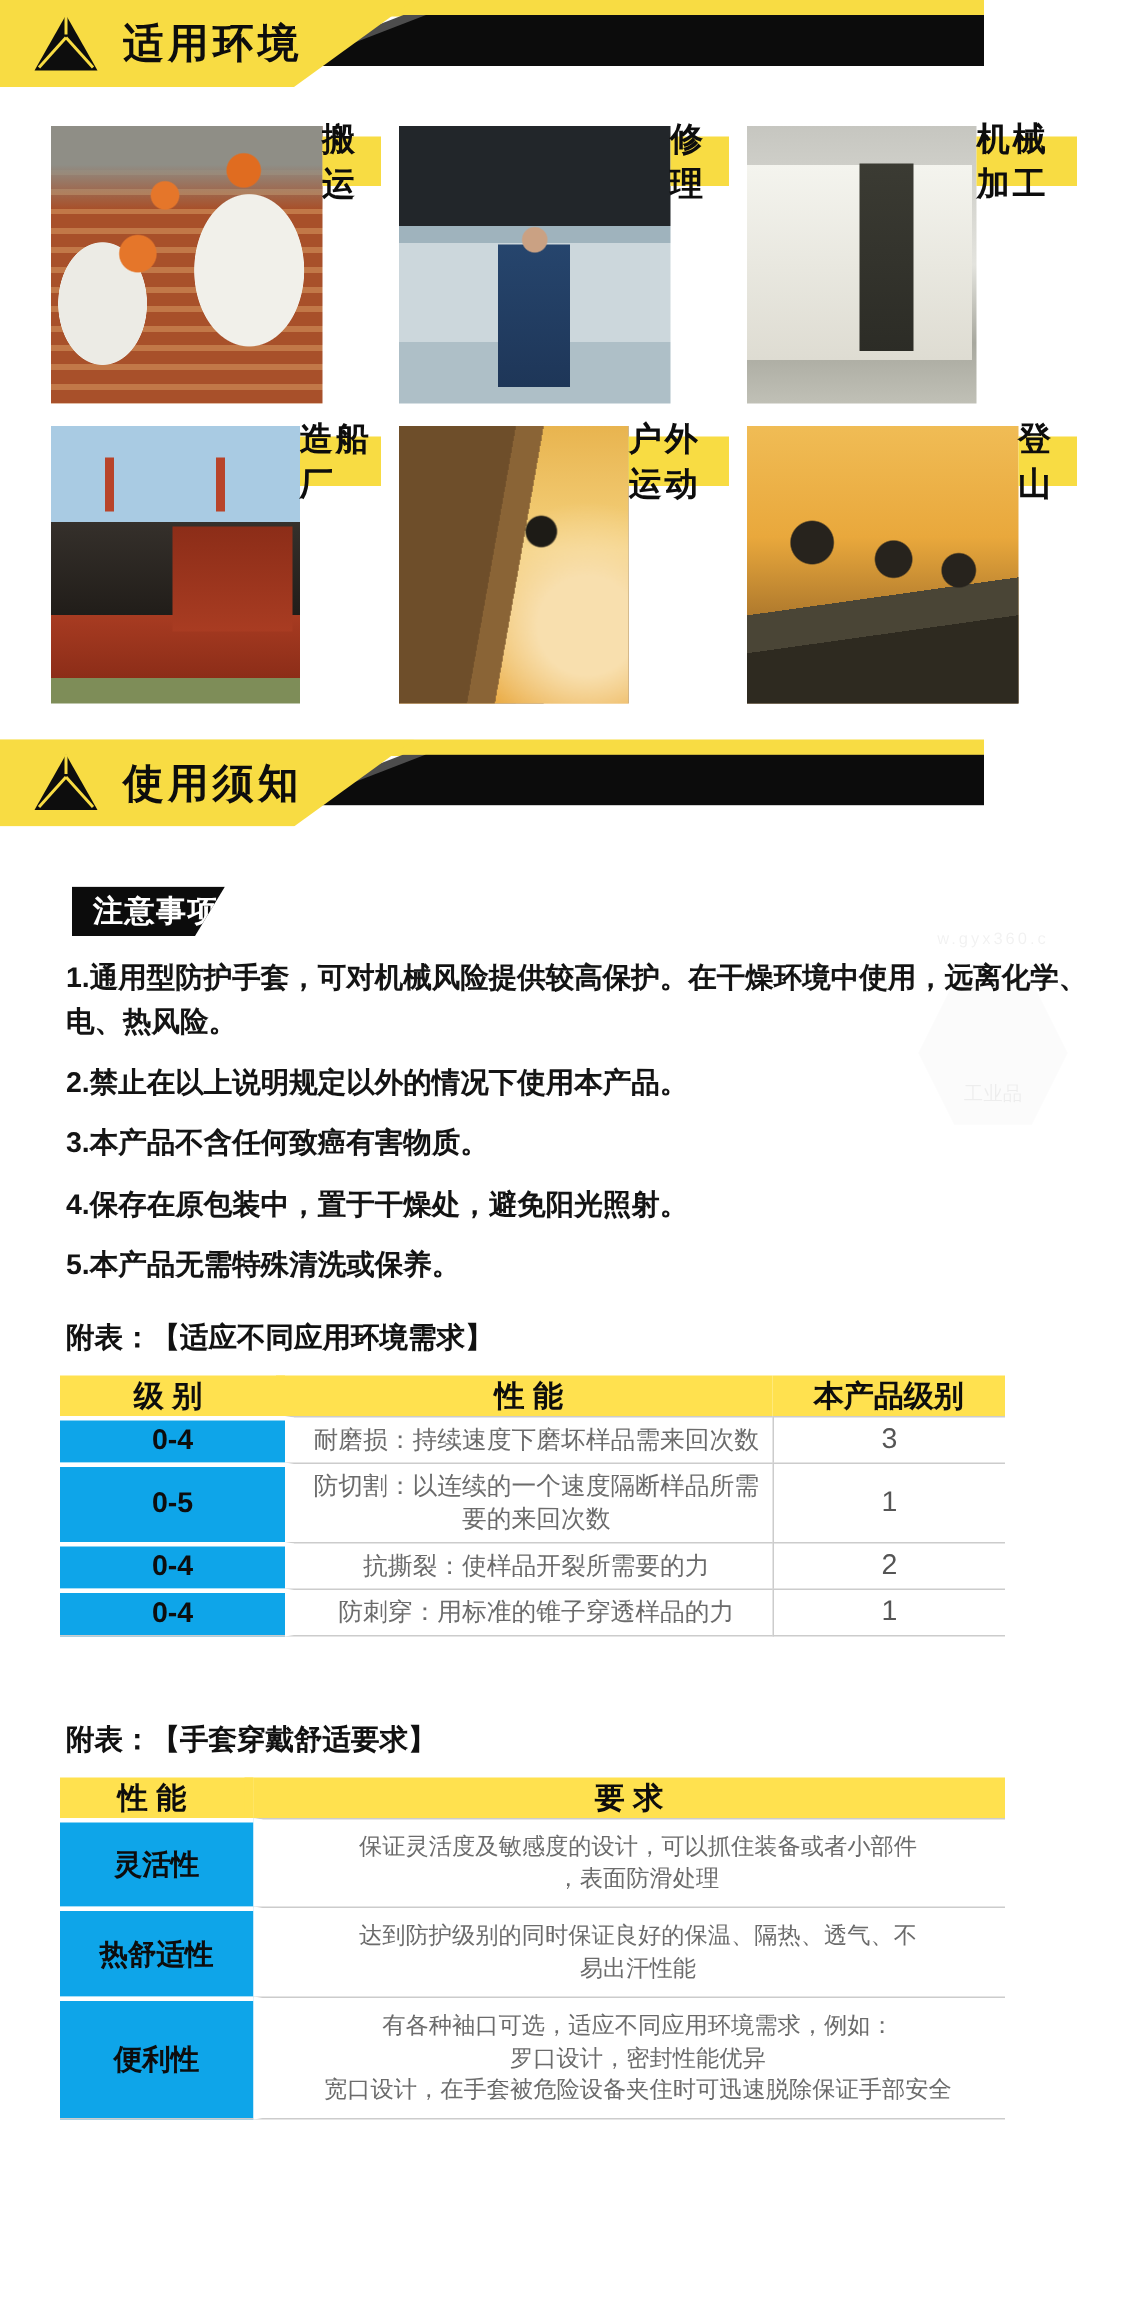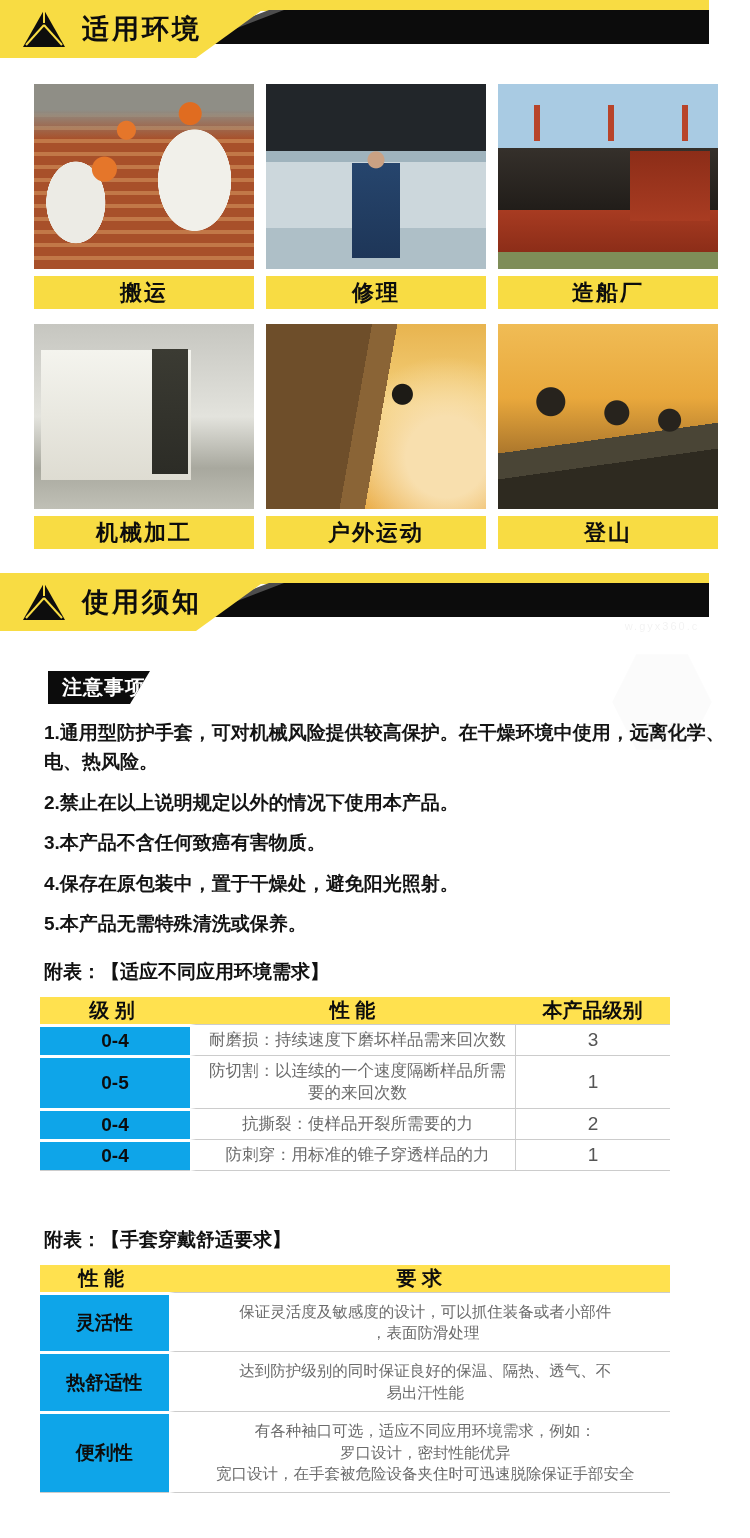--- a/index.html
+++ b/index.html
@@ -4,36 +4,36 @@
 <style>
   * { margin:0; padding:0; box-sizing:border-box; }
   html,body { background:#ffffff; }
   body {
     width:750px; min-height:1538px; margin:0 auto;
     font-family:"Liberation Sans","DejaVu Sans",sans-serif;
     color:#111; overflow:hidden; position:relative;
   }
 
   
-  .sec-header { position:relative; height:58px; width:709px; }
+  .sec-header { position:relative; height:58px; width:656px; }
   .hdr-strip  { position:absolute; top:0; left:0; right:0; height:11px; background:#f8dc43; }
   .hdr-gray   { position:absolute; top:10px; left:181px; right:0; height:34px; background:#4d4d4d;
                 clip-path:polygon(88px 0, 100% 0, 100% 100%, 0 100%); }
   .hdr-black  { position:absolute; top:10px; left:196px; right:0; height:34px; background:#0c0c0c;
                 clip-path:polygon(88px 0, 100% 0, 100% 100%, 0 100%); }
   .hdr-wedge  { position:absolute; top:0; left:0; width:276px; height:58px; background:#f8dc43;
                 clip-path:polygon(0 0, 100% 0, calc(100% - 80px) 100%, 0 100%);
                 display:flex; align-items:center; padding-left:22px; }
   .hdr-title  { font-size:27px; font-weight:700; letter-spacing:3px; color:#0d0d0d; margin-left:16px; }
   .logo-icon  { width:44px; height:40px; display:block; }
 
   
   .gallery { margin:26px 34px 0 34px; display:grid;
              grid-template-columns:repeat(3,220px); column-gap:12px; row-gap:15px; }
-  .g-item  { display:flex; flex-direction:column; }
+  .g-item  { display:flex; flex-direction:row; }
   .photo   { width:220px; height:185px; background-color:#999; }
   .g-label { margin-top:7px; height:33px; background:#f8dc43; display:flex;
              align-items:center; justify-content:center;
              font-size:22px; font-weight:700; color:#0d0d0d; letter-spacing:2px; }
 
   
   .ph-carry {
     background:
       radial-gradient(circle at 71% 16%, #e06c20 0 11px, rgba(0,0,0,0) 12px),
       radial-gradient(circle at 42% 25%, #e5762a 0 9px, rgba(0,0,0,0) 10px),
@@ -139,26 +139,26 @@
 <div class="gallery">
   <div class="g-item">
     <div class="photo ph-carry"></div>
     <div class="g-label">搬运</div>
   </div>
   <div class="g-item">
     <div class="photo ph-repair"></div>
     <div class="g-label">修理</div>
   </div>
   <div class="g-item">
+    <div class="photo ph-machine"></div>
+    <div class="g-label">机械加工</div>
+  </div>
+  <div class="g-item">
     <div class="photo ph-shipyard"></div>
     <div class="g-label">造船厂</div>
-  </div>
-  <div class="g-item">
-    <div class="photo ph-machine"></div>
-    <div class="g-label">机械加工</div>
   </div>
   <div class="g-item">
     <div class="photo ph-climb"></div>
     <div class="g-label">户外运动</div>
   </div>
   <div class="g-item">
     <div class="photo ph-hike"></div>
     <div class="g-label">登山</div>
   </div>
 </div>

